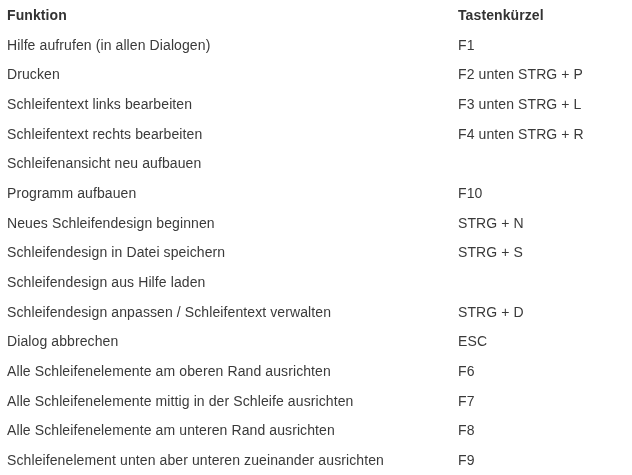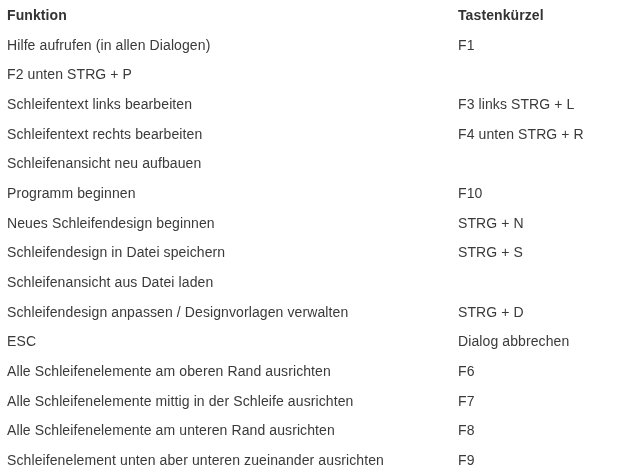--- a/index.html
+++ b/index.html
@@ -48,55 +48,56 @@
     <div class="row header">
       <div class="cell">Funktion</div>
       <div class="cell">Tastenkürzel</div>
     </div>
 
     <div class="row">
       <div class="cell">Hilfe aufrufen (in allen Dialogen)</div>
       <div class="cell">F1</div>
     </div>
     <div class="row">
+      <div class="cell">Drucken</div>
       <div class="cell">F2 unten STRG + P</div>
     </div>
     <div class="row">
       <div class="cell">Schleifentext links bearbeiten</div>
-      <div class="cell">F3 links STRG + L</div>
+      <div class="cell">F3 unten STRG + L</div>
     </div>
     <div class="row">
       <div class="cell">Schleifentext rechts bearbeiten</div>
       <div class="cell">F4 unten STRG + R</div>
     </div>
     <div class="row">
       <div class="cell">Schleifenansicht neu aufbauen</div>
     </div>
     <div class="row">
-      <div class="cell">Programm beginnen</div>
+      <div class="cell">Programm aufbauen</div>
       <div class="cell">F10</div>
     </div>
     <div class="row">
       <div class="cell">Neues Schleifendesign beginnen</div>
       <div class="cell">STRG + N</div>
     </div>
     <div class="row">
       <div class="cell">Schleifendesign in Datei speichern</div>
       <div class="cell">STRG + S</div>
     </div>
     <div class="row">
-      <div class="cell">Schleifenansicht aus Datei laden</div>
+      <div class="cell">Schleifendesign aus Hilfe laden</div>
     </div>
     <div class="row">
-      <div class="cell">Schleifendesign anpassen / Designvorlagen verwalten</div>
+      <div class="cell">Schleifendesign anpassen / Schleifentext verwalten</div>
       <div class="cell">STRG + D</div>
     </div>
     <div class="row">
+      <div class="cell">Dialog abbrechen</div>
       <div class="cell">ESC</div>
-      <div class="cell">Dialog abbrechen</div>
     </div>
     <div class="row">
       <div class="cell">Alle Schleifenelemente am oberen Rand ausrichten</div>
       <div class="cell">F6</div>
     </div>
     <div class="row">
       <div class="cell">Alle Schleifenelemente mittig in der Schleife ausrichten</div>
       <div class="cell">F7</div>
     </div>
     <div class="row">

